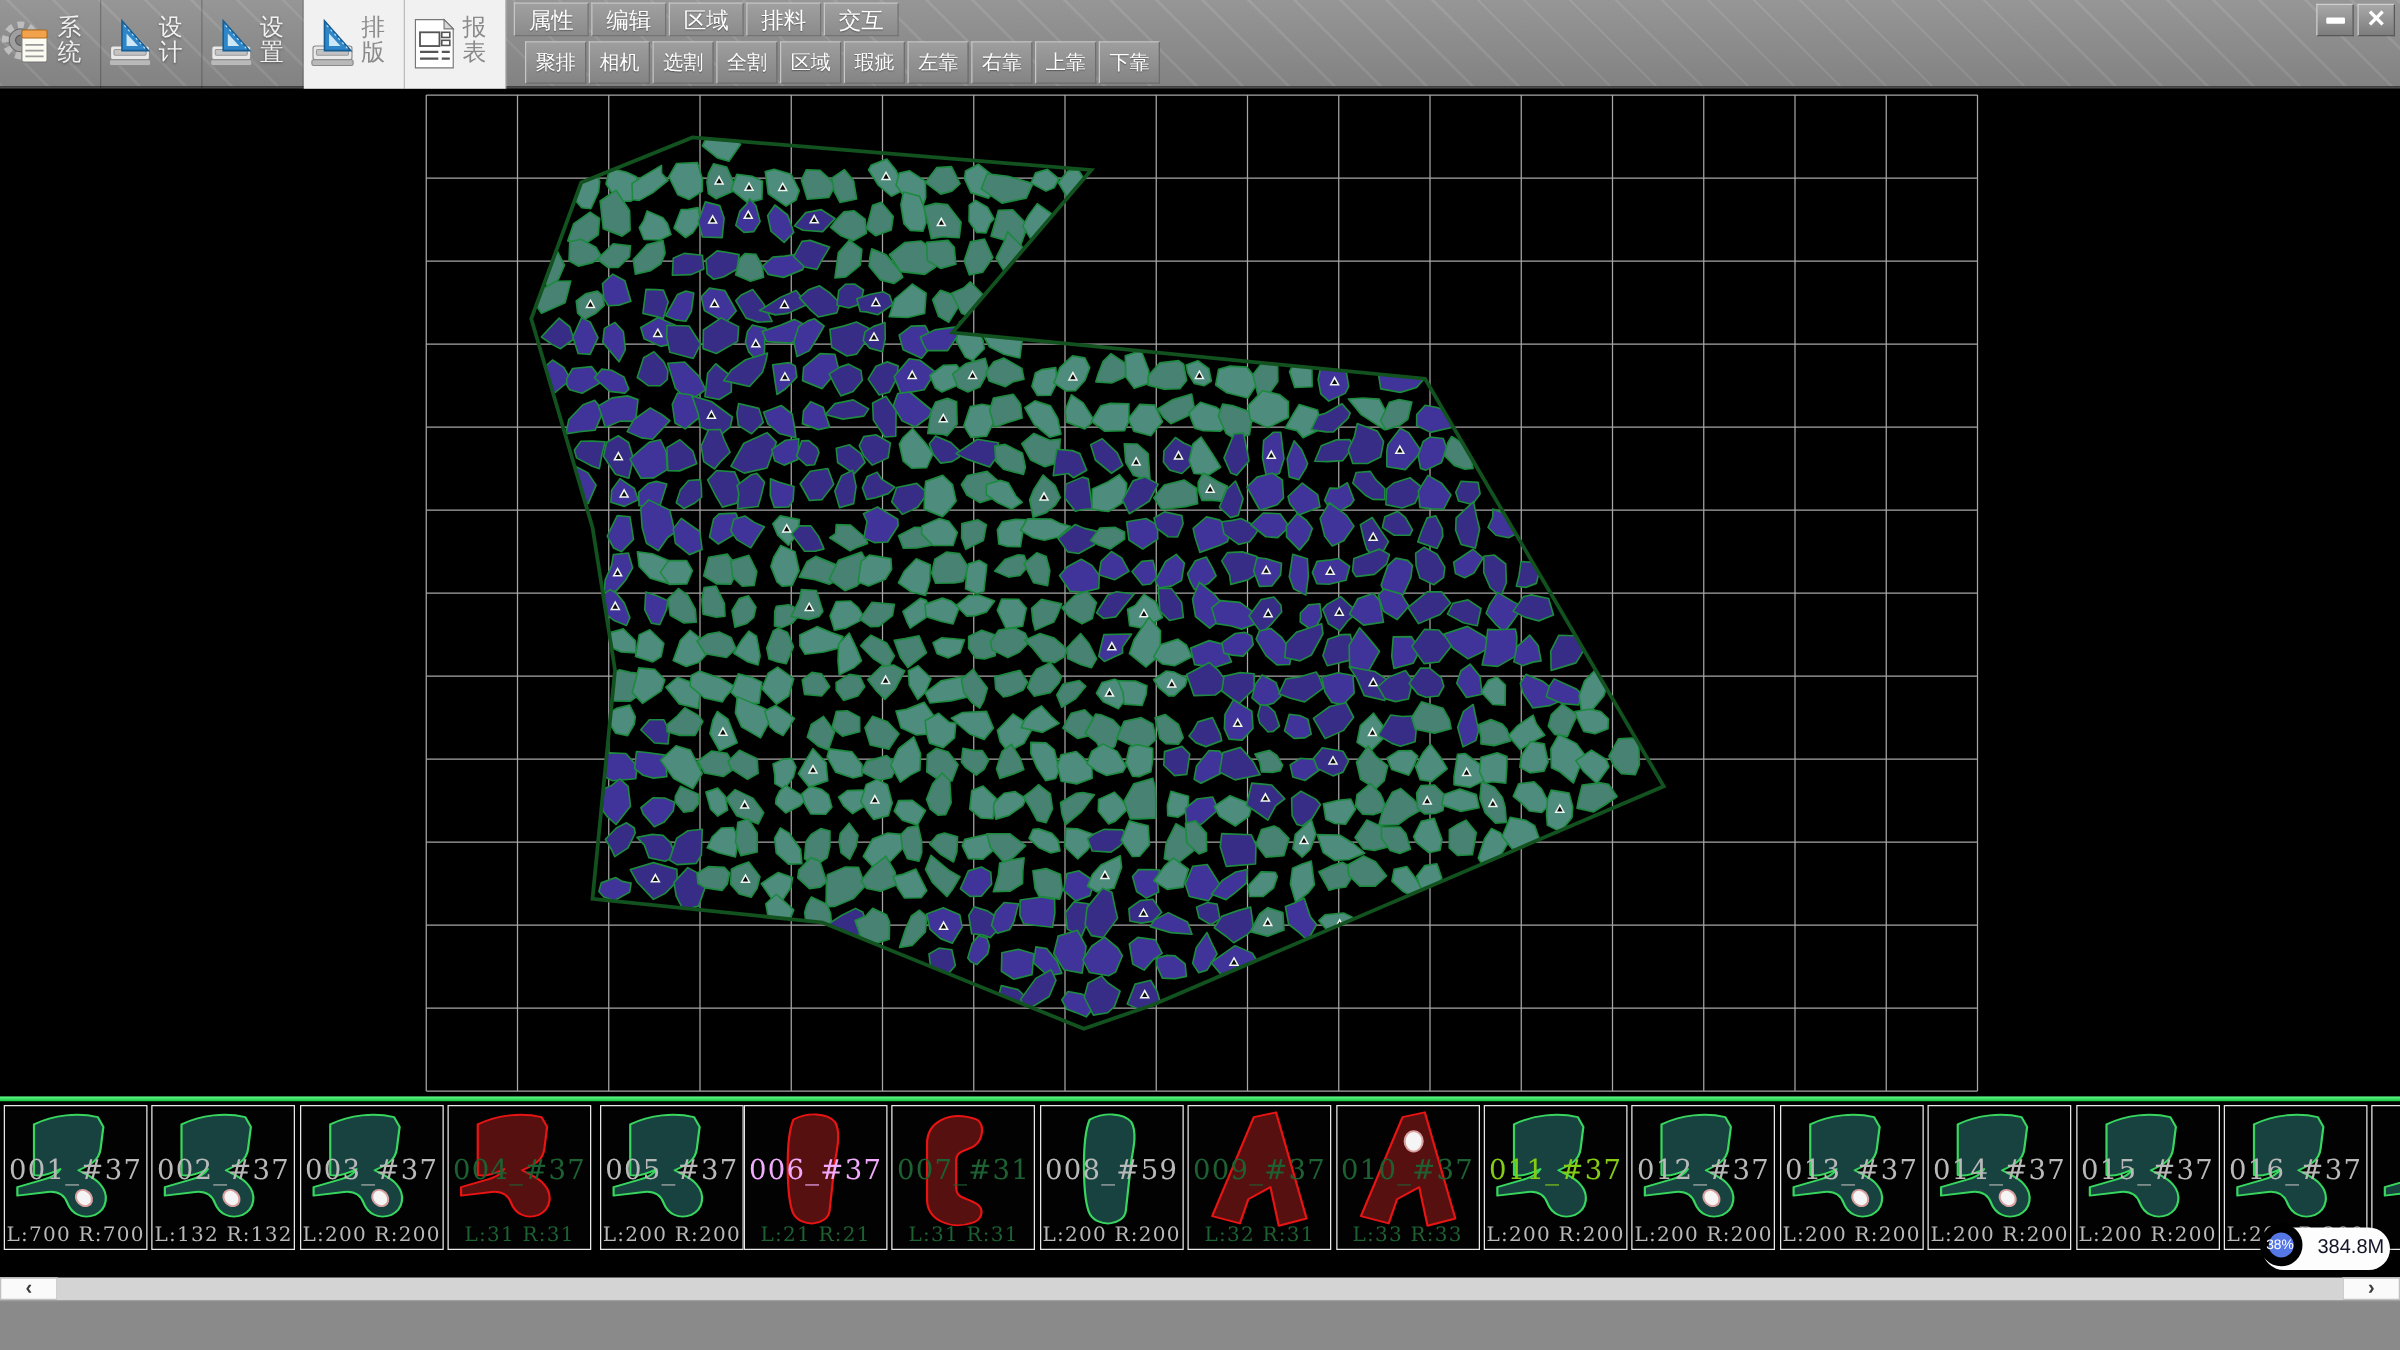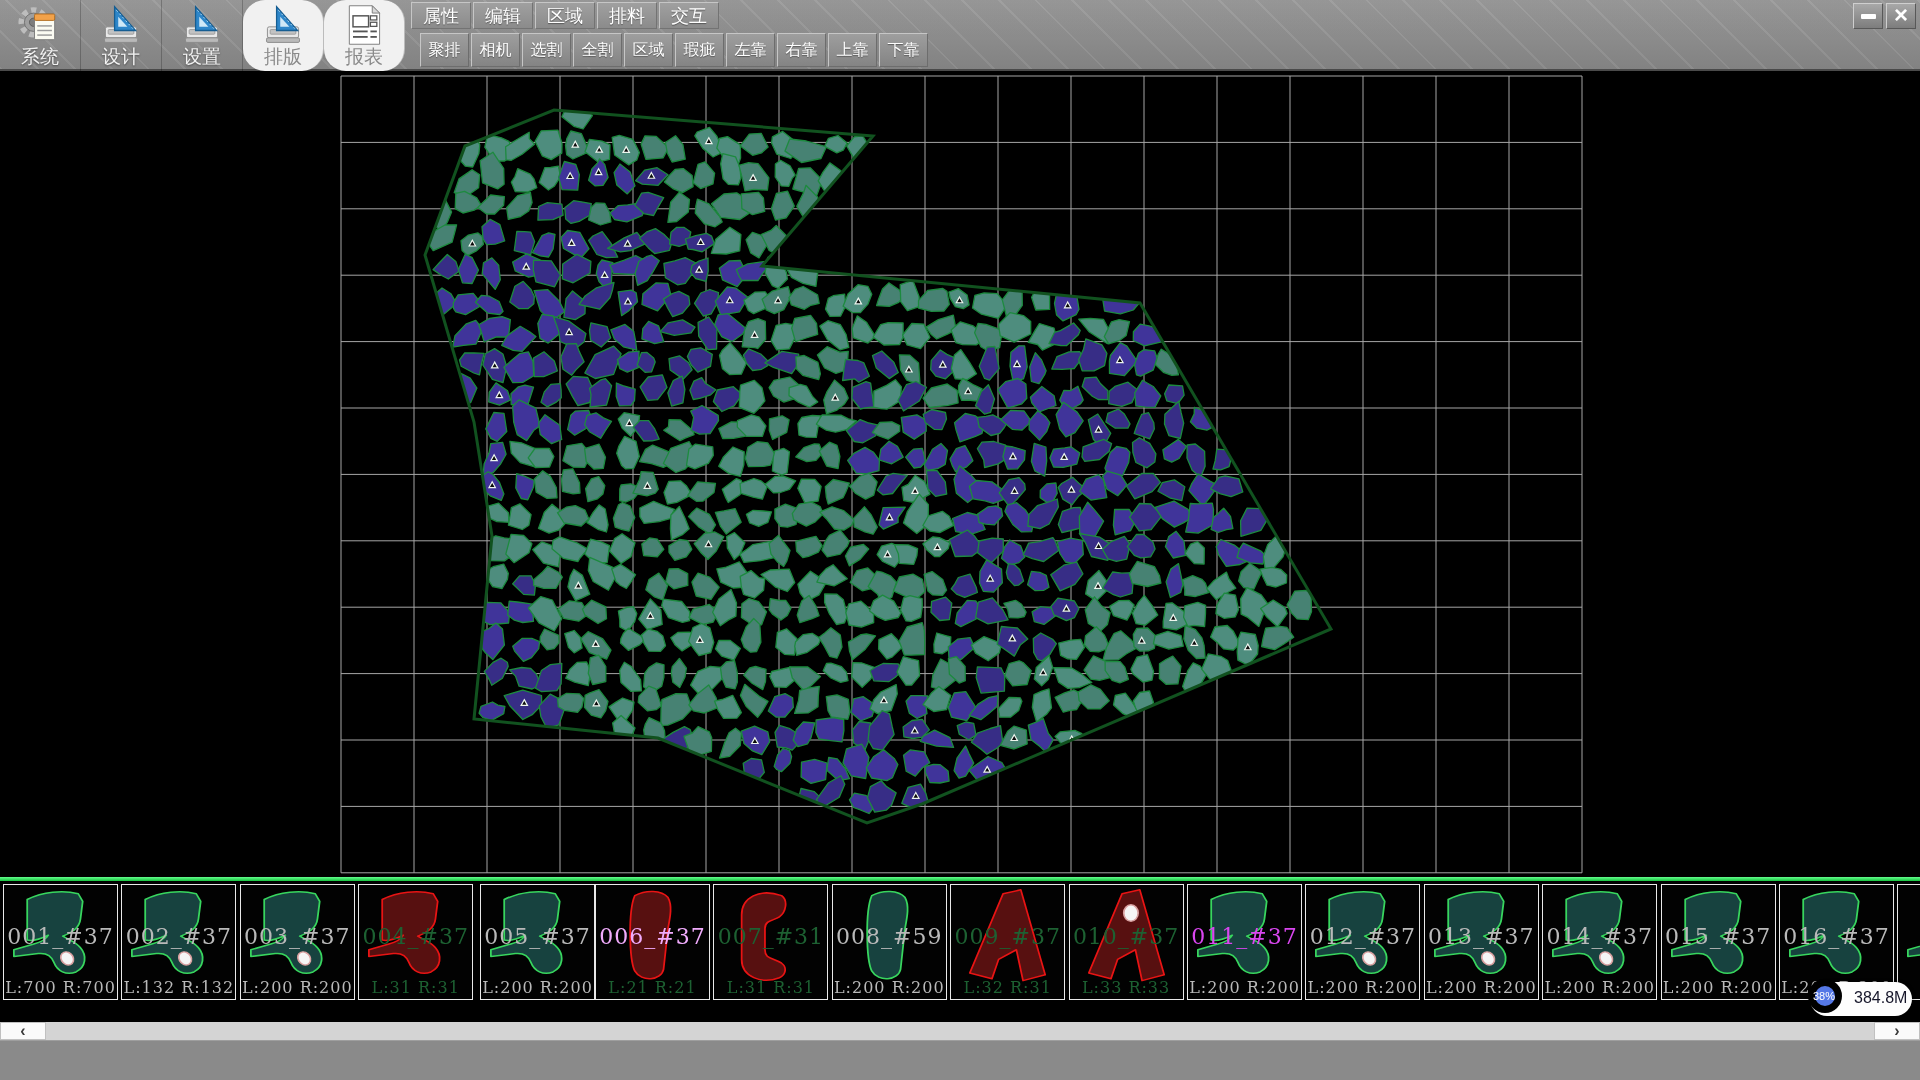--- a/index.html
+++ b/index.html
@@ -6,25 +6,25 @@
   *{box-sizing:border-box;}
   #app{position:relative;width:1920px;height:1080px;overflow:hidden;background:#000;
        font-family:"Liberation Sans",sans-serif;-webkit-user-select:none;user-select:none;}
 
   
   #toolbar{position:absolute;left:0;top:0;width:1920px;height:71px;
     background:linear-gradient(#9b9b9b,#868686);
     border-bottom:2px solid #4a4a4a;}
   #toolbar::after{content:"";position:absolute;inset:0;pointer-events:none;
     background:repeating-linear-gradient(45deg,rgba(255,255,255,.05) 0 2px,rgba(0,0,0,.03) 2px 26px);}
-  .module{position:absolute;top:0;height:71px;width:81px;display:flex;flex-direction:column;
-    align-items:center;justify-content:flex-start;padding-top:3px;cursor:pointer;z-index:2;
+  .module{position:absolute;top:0;height:71px;width:81px;display:flex;flex-direction:row;
+    justify-content:flex-start;padding-top:13px;cursor:pointer;z-index:2;
     border-right:1px solid rgba(0,0,0,.22);}
   .module .mod-label{font-size:19px;color:#f2f2f2;text-shadow:0 1px 2px rgba(0,0,0,.45);line-height:20px;}
-  .module.active{background:#f1f1f1;border-radius:22px;}
+  .module.active{background:#f1f1f1;}
   .module.active .mod-label{color:#8a8a8a;text-shadow:none;}
   .mod-icon{width:46px;height:44px;display:block;}
   #menu-row{position:absolute;left:411px;top:2px;height:27px;z-index:2;}
   .menu-tab{position:relative;float:left;width:60px;height:27px;margin-right:2px;font-size:18px;
     background:linear-gradient(#a0a0a0,#8b8b8b);border:1px solid;border-color:#c6c6c6 #737373 #737373 #c6c6c6;
     color:#fff;text-shadow:0 1px 1px rgba(0,0,0,.4);display:flex;align-items:center;justify-content:center;cursor:pointer;}
   #tool-row{position:absolute;left:420px;top:33px;height:34px;z-index:2;}
   .tool-btn{position:relative;float:left;width:49px;height:34px;margin-right:2px;font-size:16px;
     background:linear-gradient(#9e9e9e,#848484);border:1px solid;border-color:#c6c6c6 #6d6d6d #6d6d6d #c6c6c6;
     color:#fff;text-shadow:0 1px 1px rgba(0,0,0,.4);display:flex;align-items:center;justify-content:center;cursor:pointer;}
@@ -879,21 +879,21 @@
         <path d="M46 8 L62 4 L84 92 L64 98 L58 66 L42 76 L36 96 L16 90 Z" fill="#571010" stroke="#e81414" stroke-width="1.6" stroke-linejoin="round"></path>
             <ellipse cx="54" cy="28" rx="6.5" ry="8.5" fill="#f5f5f5" stroke="#d9a0a0" stroke-width="1.5"></ellipse>
       </svg>
       <div class="num" style="color:#1d6132">010_#37</div>
       <div class="lr" style="color:#1d6132">L:33 R:33</div>
         </div>
         <div class="tile" style="left: 1187px;">
       <svg viewBox="0 0 100 116" preserveAspectRatio="none">
         <path d="M20 14 C34 6 52 4 66 8 L70 16 L68 34 C67 44 60 48 52 52 C58 56 64 58 68 64 C74 72 73 84 64 89 C55 93 47 88 44 79 C42 73 38 69 30 70 L8 73 L8 66 L26 60 C33 58 37 55 39 51 C30 56 24 57 20 56 Z" fill="#17423f" stroke="#38d65e" stroke-width="1.6" stroke-linejoin="round"></path>
       </svg>
-      <div class="num" style="color:#d946ef">011_#37</div>
+      <div class="num" style="color:#84cc16">011_#37</div>
       <div class="lr" style="color:#b9b9b9">L:200 R:200</div>
         </div>
         <div class="tile" style="left: 1305.4px;">
       <svg viewBox="0 0 100 116" preserveAspectRatio="none">
         <path d="M20 14 C34 6 52 4 66 8 L70 16 L68 34 C67 44 60 48 52 52 C58 56 64 58 68 64 C74 72 73 84 64 89 C55 93 47 88 44 79 C42 73 38 69 30 70 L8 73 L8 66 L26 60 C33 58 37 55 39 51 C30 56 24 57 20 56 Z" fill="#17423f" stroke="#38d65e" stroke-width="1.6" stroke-linejoin="round"></path>
             <ellipse cx="56" cy="75" rx="5.5" ry="7" transform="rotate(-25 56 75)" fill="#f5f5f5" stroke="#d9a0a0" stroke-width="1.5"></ellipse>
       </svg>
       <div class="num" style="color:#b9b9b9">012_#37</div>
       <div class="lr" style="color:#b9b9b9">L:200 R:200</div>
         </div>

